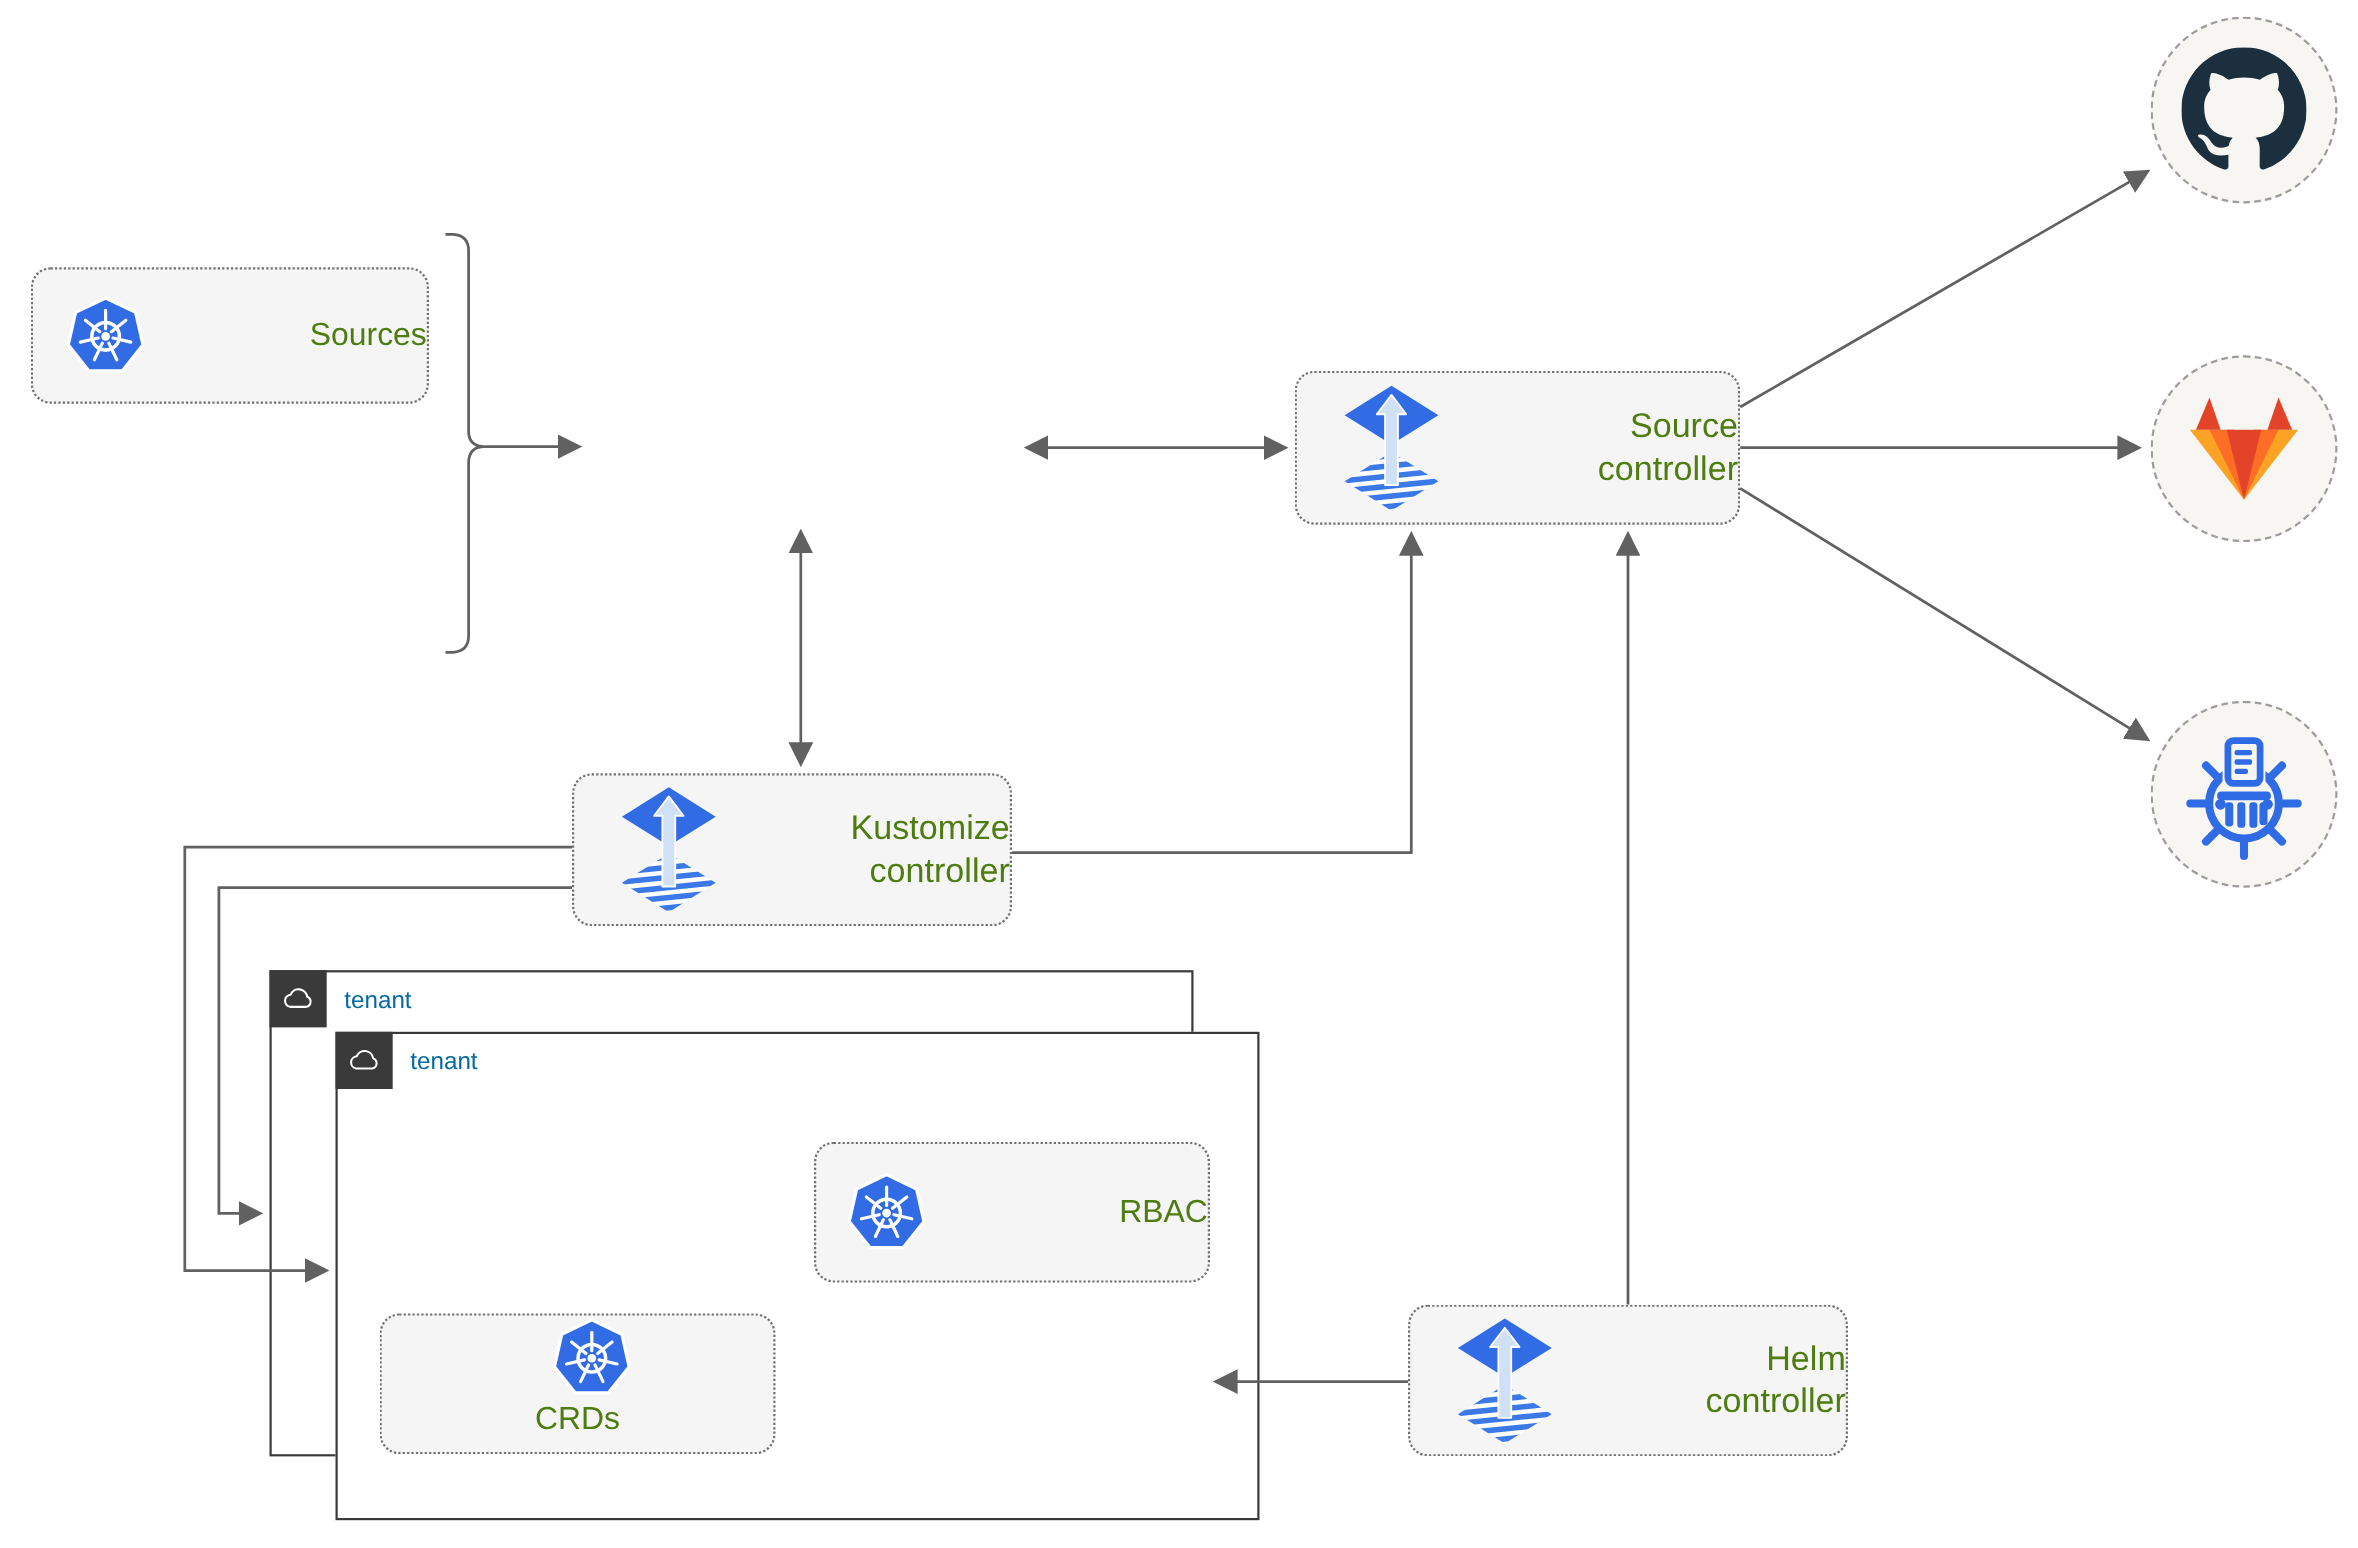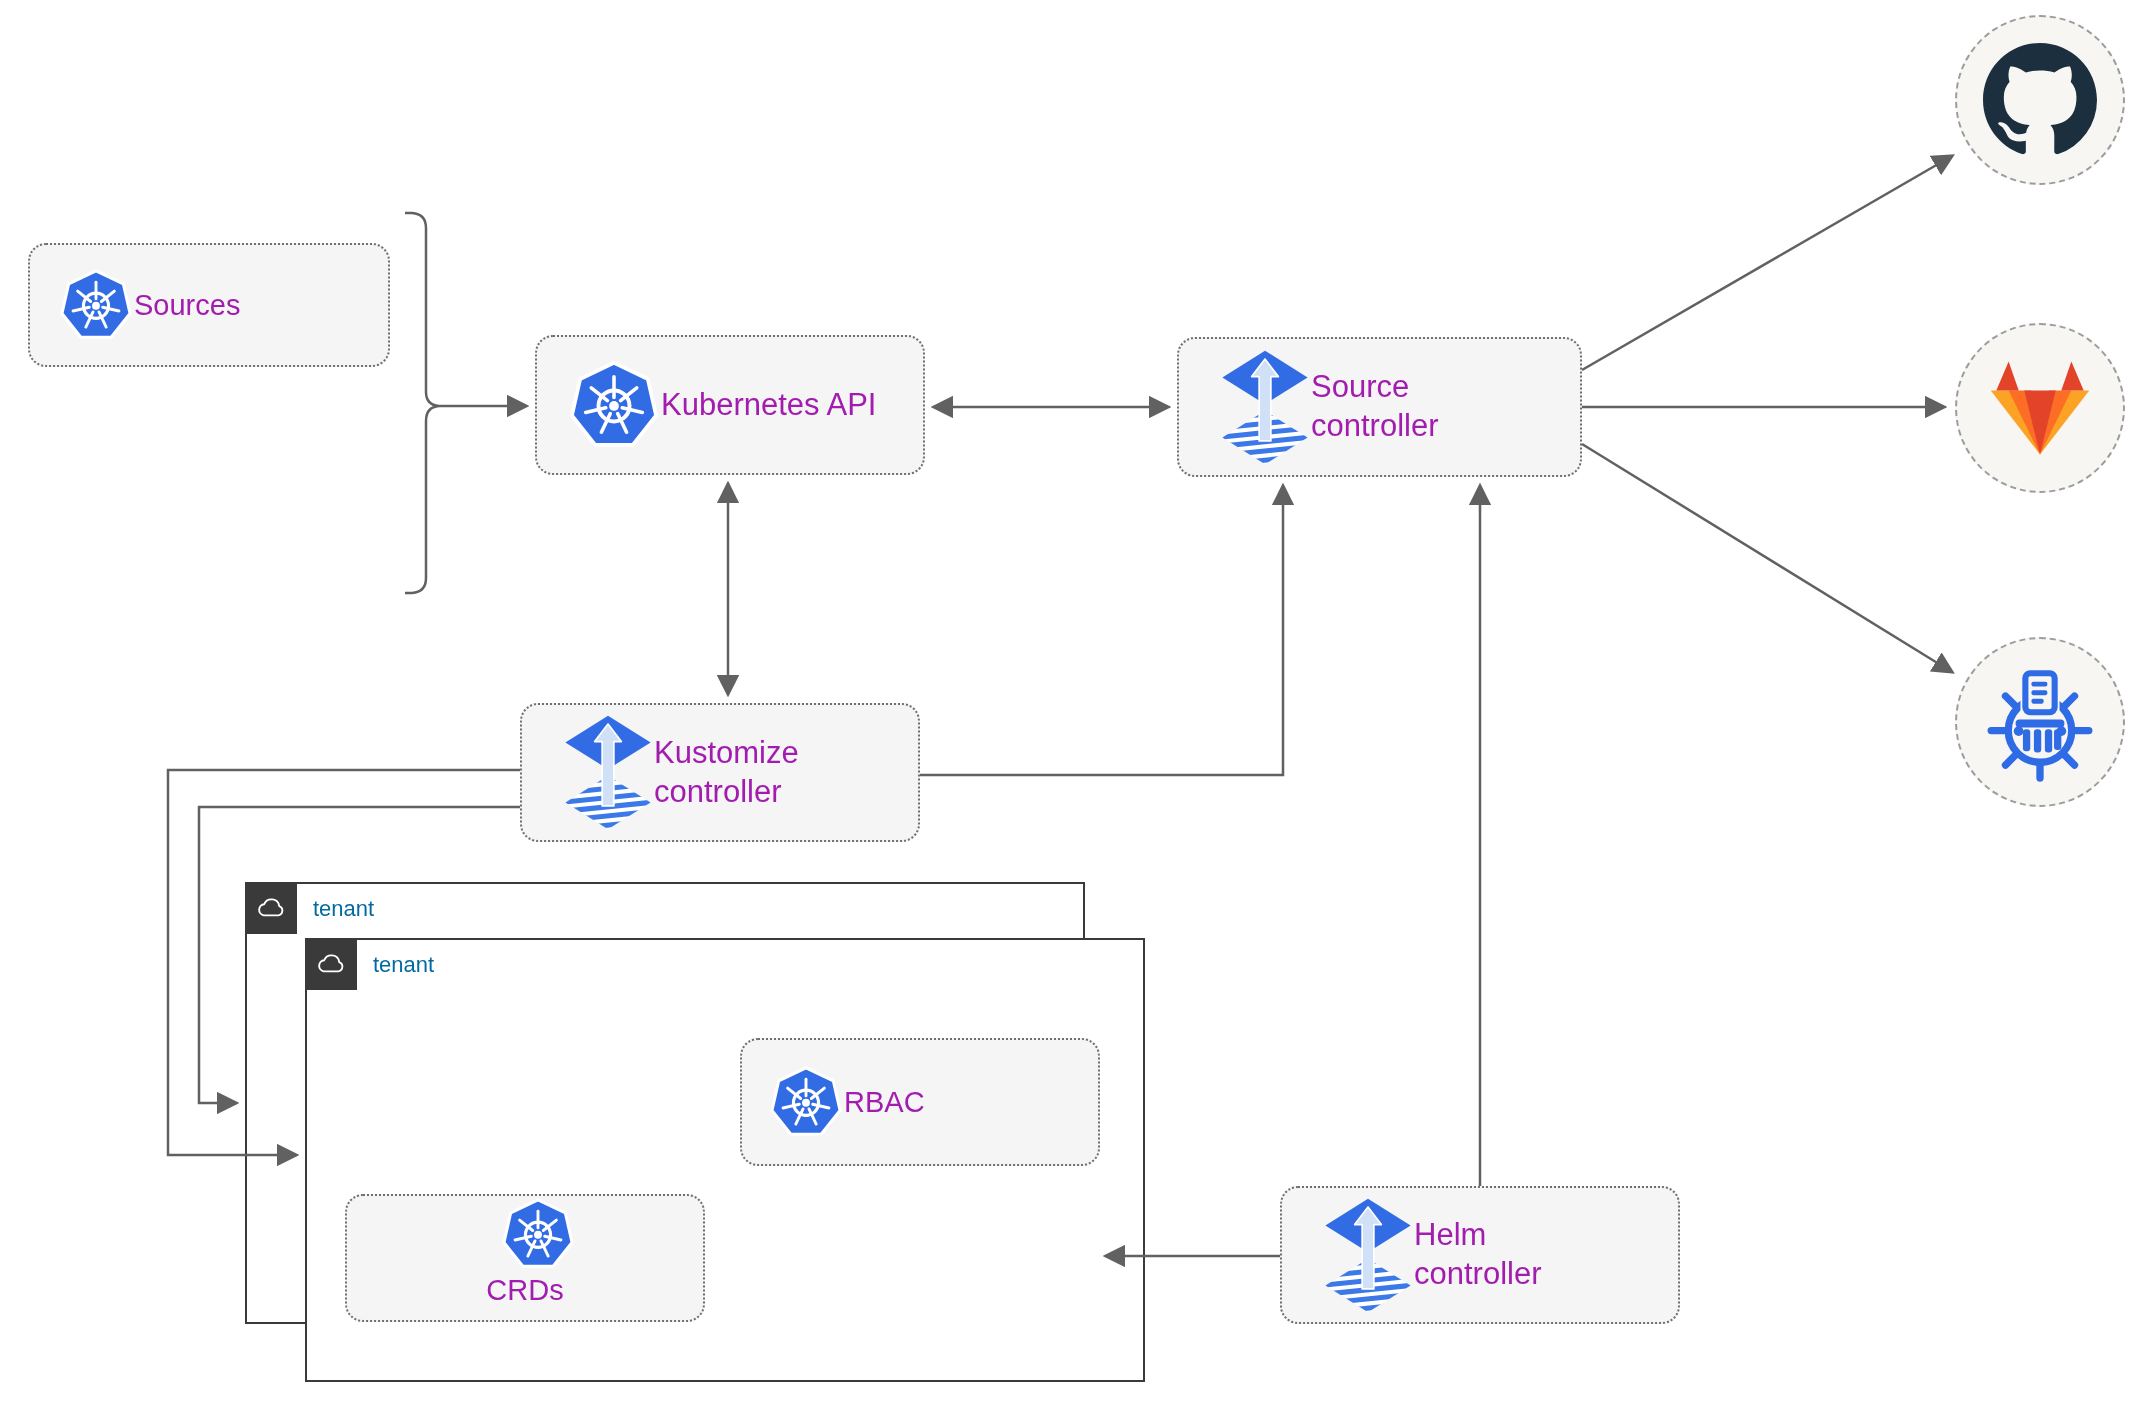--- a/index.html
+++ b/index.html
@@ -1,20 +1,20 @@
 <!DOCTYPE html>
 <html><head>
 <meta charset="utf-8">
 <style>
   html,body{margin:0;padding:0;background:#ffffff;}
   .canvas{position:relative;width:2144px;height:1407px;background:#ffffff;
           font-family:"Liberation Sans",sans-serif;overflow:hidden;}
   .nodebox{position:absolute;background:#f5f5f5;border:2px dotted #6f6f6f;border-radius:18px;
            display:flex;align-items:center;box-sizing:border-box;z-index:30;}
-  .nodebox .nlabel{flex:1;text-align:left;font-size:29px;color:#a21caf;line-height:1.25;}
+  .nodebox .nlabel{flex:1;text-align:right;font-size:29px;color:#4d7c0f;line-height:1.25;}
   .nodebox .icw{display:flex;align-items:center;justify-content:center;}
   .tenantbox{position:absolute;background:#ffffff;border:2.5px solid #3a3a3a;box-sizing:border-box;}
   .tenant-outer{left:245px;top:882px;width:840px;height:442px;z-index:10;}
   .tenant-inner{left:305px;top:938px;width:840px;height:444px;z-index:20;}
   .ttab{position:absolute;left:-2.5px;top:-2.5px;width:52px;height:52px;background:#3a3a3a;
         display:flex;align-items:center;justify-content:center;}
   .tlabel{position:absolute;left:66px;top:0;height:52px;line-height:50px;font-size:22px;color:#0369a1;}
   .extcircle{position:absolute;width:170px;height:170px;border:2.5px dashed #9c9c9c;border-radius:50%;
              background:#f7f6f2;box-sizing:border-box;display:flex;align-items:center;justify-content:center;z-index:30;}
   svg.connect{position:absolute;left:0;top:0;z-index:50;pointer-events:none;}
@@ -164,28 +164,20 @@
 
   <div class="nodebox" style="left:28px;top:243px;width:362px;height:124px;">
     <span class="icw" style="margin-left:28px;">
       <svg width="76" height="76">
           <use href="#sym-k8s"></use>
         </svg>
       </span>
     <span class="nlabel">Sources</span>
   </div>
 
-  <div class="nodebox" style="left:535px;top:335px;width:390px;height:140px;">
-    <span class="icw" style="margin-left:30px;">
-      <svg width="94" height="94">
-          <use href="#sym-k8s"></use>
-        </svg>
-      </span>
-    <span class="nlabel" style="font-size:31px;">Kubernetes API</span>
-  </div>
 
   <div class="nodebox" style="left:1177px;top:337px;width:405px;height:140px;">
     <span class="icw" style="margin-left:40px;">
       <svg width="92" height="117">
           <use href="#sym-flux"></use>
         </svg>
       </span>
     <span class="nlabel" style="font-size:31px;">
       <span>Source</span><br>
       <span>controller</span>

